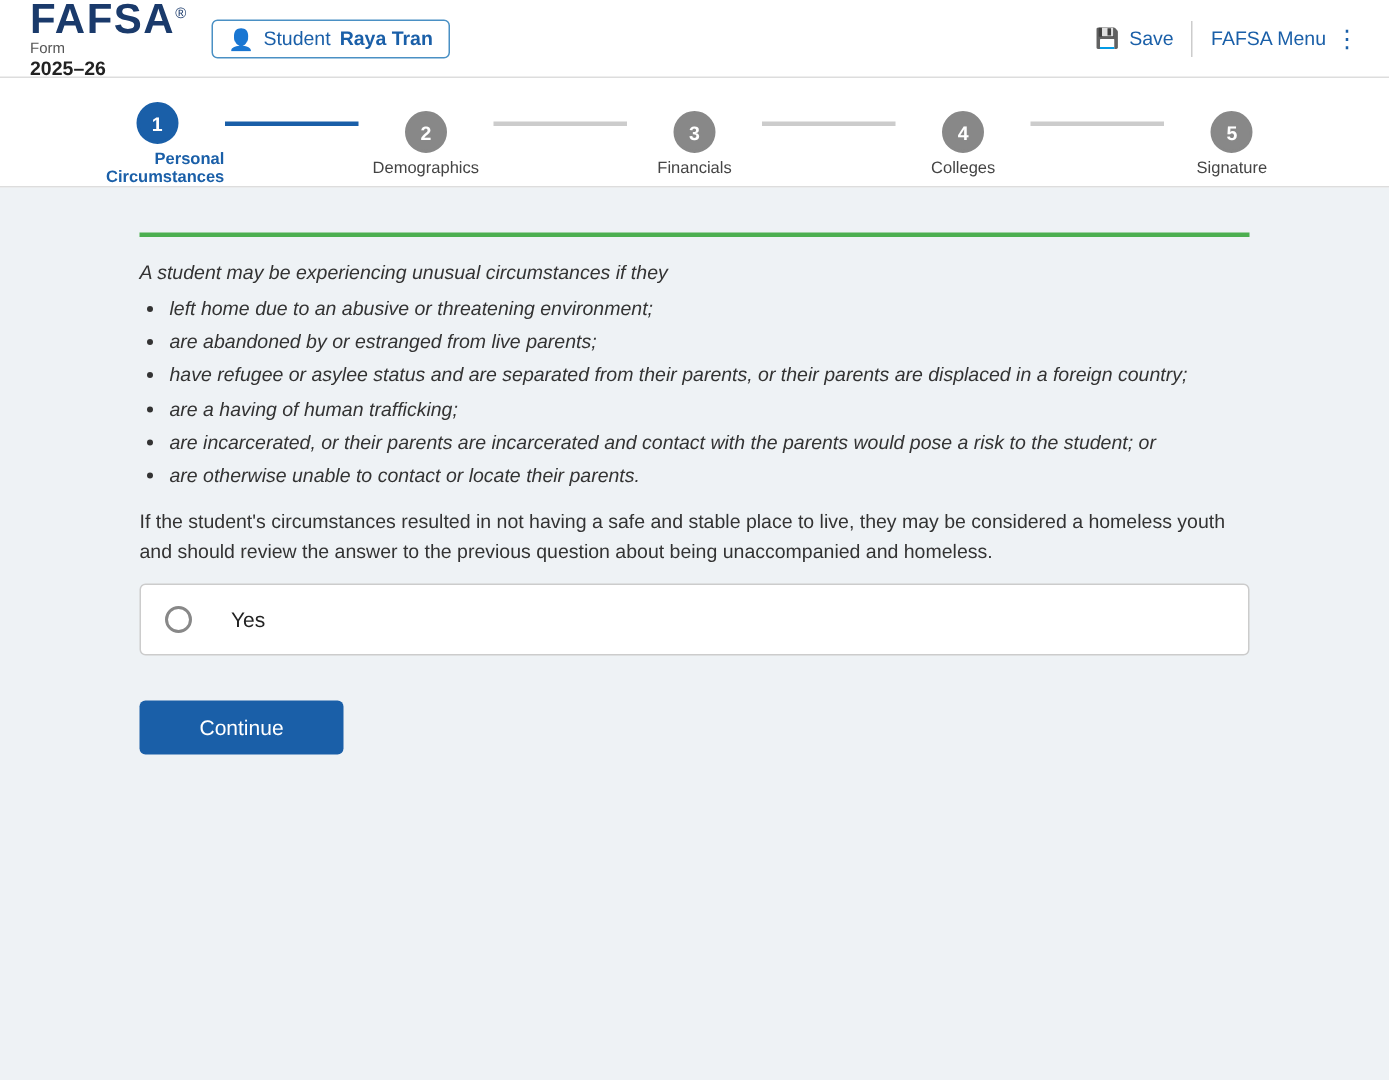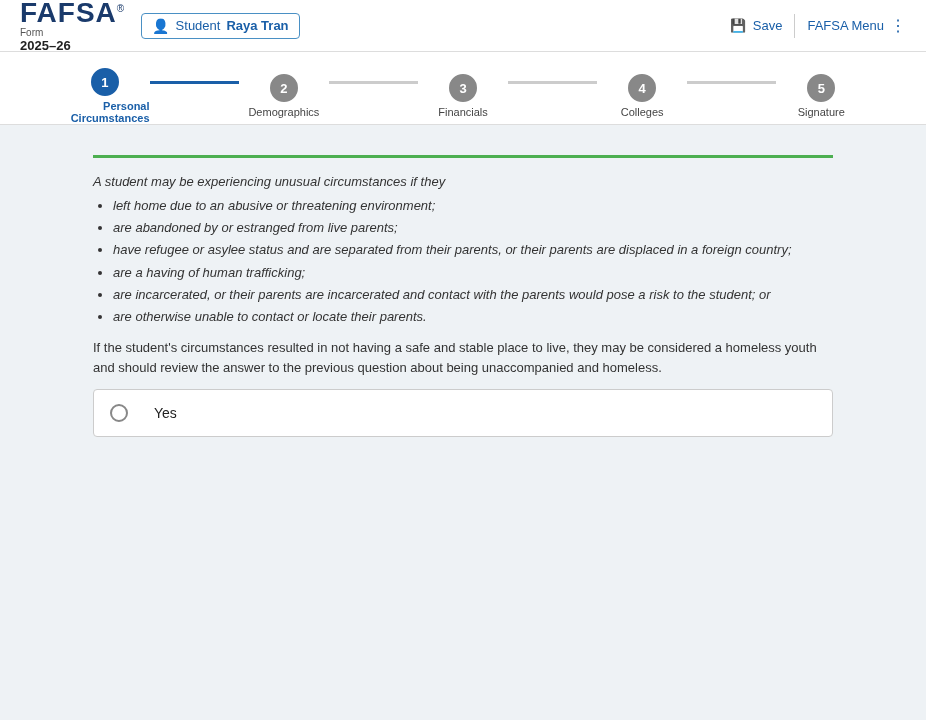--- a/index.html
+++ b/index.html
@@ -287,15 +287,16 @@
   <div class="additional-text">If the student's circumstances resulted in not having a safe and stable place to live, they may be considered a homeless youth and should review the answer to the previous question about being unaccompanied and homeless.</div>
 
   <div class="radio-group">
     <div class="radio-option">
       <div class="radio-circle"></div>
       <span>Yes</span>
     </div>
   </div>
 
   <div class="nav-buttons">
+    <button class="continue-btn">Continue</button>
   </div>
 
 </div>
 
 </body></html>

